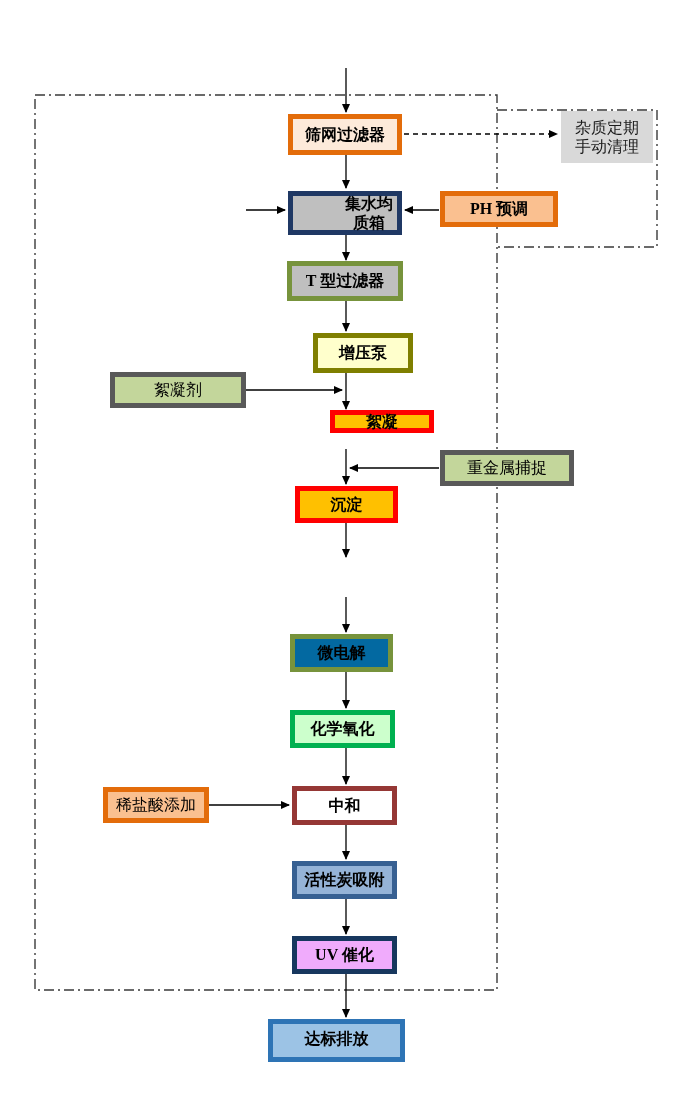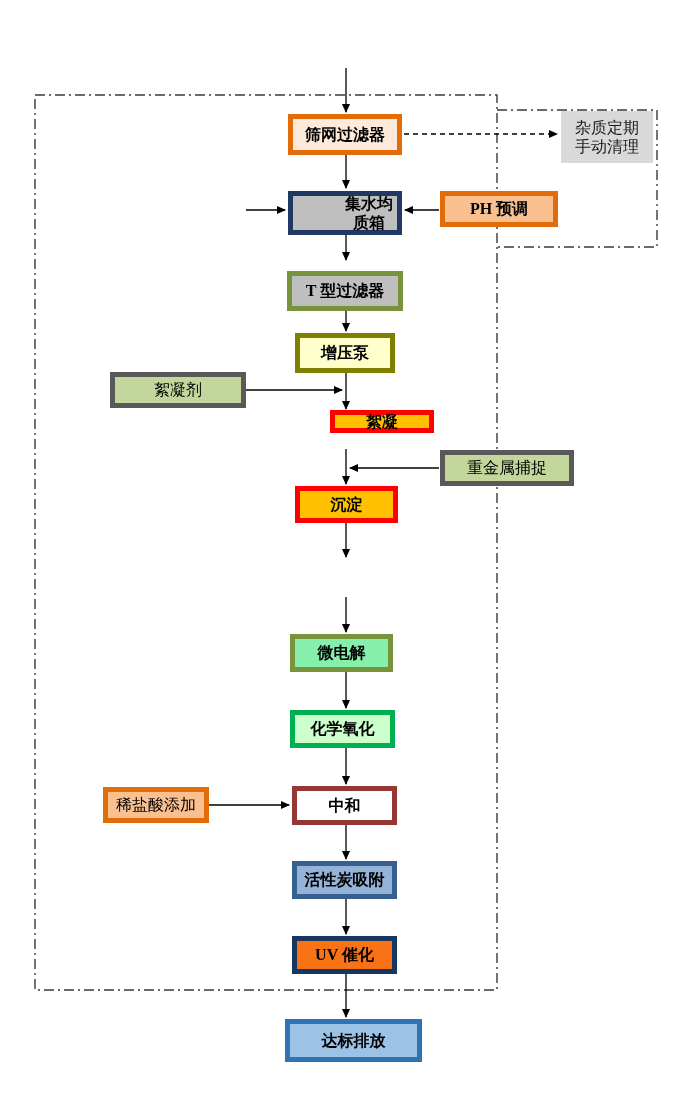--- a/index.html
+++ b/index.html
@@ -39,26 +39,26 @@
   .c-screen   {background:#FDEADA;border-color:#E36C0A;}
   .c-note     {background:#D9D9D9;}
   .c-sensor   {background:#D7E4BD;border-color:#77933C;}
   .c-tank     {background:#BFBFBF;border-color:#1F3864;}
   .c-ph       {background:#FAC090;border-color:#E36C0A;}
   .c-tfilter  {background:#BFBFBF;border-color:#77933C;}
   .c-pump     {background:#FFFFCC;border-color:#7F7F00;}
   .c-reagent  {background:#C3D69B;border-color:#595959;}
   .c-floc     {background:#FFC000;border-color:#FF0000;}
   .c-fiber    {background:#808000;border-color:#4A4A00;}
-  .c-micro    {background:#86efac;border-color:#77933C;}
+  .c-micro    {background:#0369a1;border-color:#77933C;}
   .c-chem     {background:#CCFFCC;border-color:#00B050;}
   .c-hcl      {background:#FAC090;border-color:#E36C0A;}
   .c-neutral  {background:#FFFFFF;border-color:#953735;}
   .c-carbon   {background:#95B3D7;border-color:#376092;}
-  .c-uv       {background:#f97316;border-color:#17375E;}
+  .c-uv       {background:#f0abfc;border-color:#17375E;}
   .c-discharge{background:#9CC3E5;border-color:#2E74B5;}
   .dashdot{stroke:#3a3a3a;stroke-width:1.4;fill:none;stroke-dasharray:10 4 2 4;}
   .flowline{stroke:#000;stroke-width:1.3;fill:none;}
   .dashedline{stroke:#000;stroke-width:1.3;fill:none;stroke-dasharray:5 4;}
 </style>
 </head>
 <body>
 
 <div class="canvas">
 
@@ -101,23 +101,23 @@
   <div class="node note c-note" style="left:561px;top:111px;width:92px;height:52px;">
     <span>杂质定期</span>
     <span>手动清理</span>
   </div>
 
 
   <div class="node c-tank" style="left:288px;top:191px;width:114px;height:44px;padding-left:48px;">集水均质箱</div>
 
   <div class="node c-ph" style="left:440px;top:191px;width:118px;height:36px;">PH 预调</div>
 
-  <div class="node c-tfilter" style="left:287px;top:271px;width:116px;height:40px;">T 型过滤器</div>
+  <div class="node c-tfilter" style="left:287px;top:261px;width:116px;height:40px;">T 型过滤器</div>
 
-  <div class="node c-pump" style="left:295px;top:333px;width:100px;height:40px;">增压泵</div>
+  <div class="node c-pump" style="left:313px;top:333px;width:100px;height:40px;">增压泵</div>
 
   <div class="node normalw c-reagent" style="left:110px;top:372px;width:136px;height:36px;">絮凝剂</div>
 
   <div class="node c-floc" style="left:293px;top:410px;width:104px;height:23px;margin-left:37px;">絮凝</div>
 
   <div class="node normalw c-reagent" style="left:440px;top:450px;width:134px;height:36px;">重金属捕捉</div>
 
   <div class="node c-floc" style="left:295px;top:486px;width:103px;height:37px;">沉淀</div>
 
 
@@ -126,15 +126,15 @@
   <div class="node c-chem" style="left:290px;top:710px;width:105px;height:38px;">化学氧化</div>
 
   <div class="node normalw c-hcl" style="left:103px;top:787px;width:106px;height:36px;">稀盐酸添加</div>
 
   <div class="node c-neutral" style="left:292px;top:786px;width:105px;height:39px;">中和</div>
 
   <div class="node c-carbon" style="left:292px;top:861px;width:105px;height:38px;">活性炭吸附</div>
 
   <div class="node c-uv" style="left:292px;top:936px;width:105px;height:38px;">UV 催化</div>
 
-  <div class="node c-discharge" style="left:285px;top:1019px;width:137px;height:43px;">达标排放</div>
+  <div class="node c-discharge" style="left:268px;top:1019px;width:137px;height:43px;font-family:Liberation Mono, monospace;">达标排放</div>
 
 </div>
 
 </body></html>

